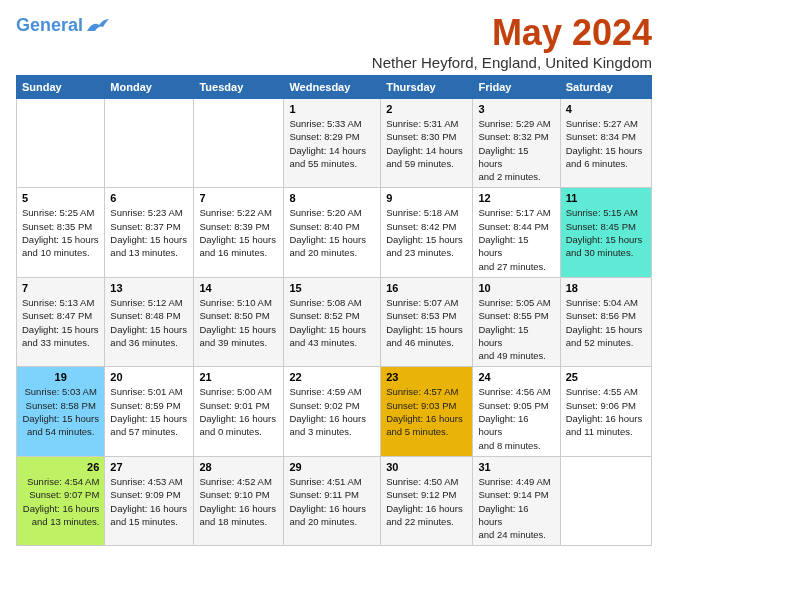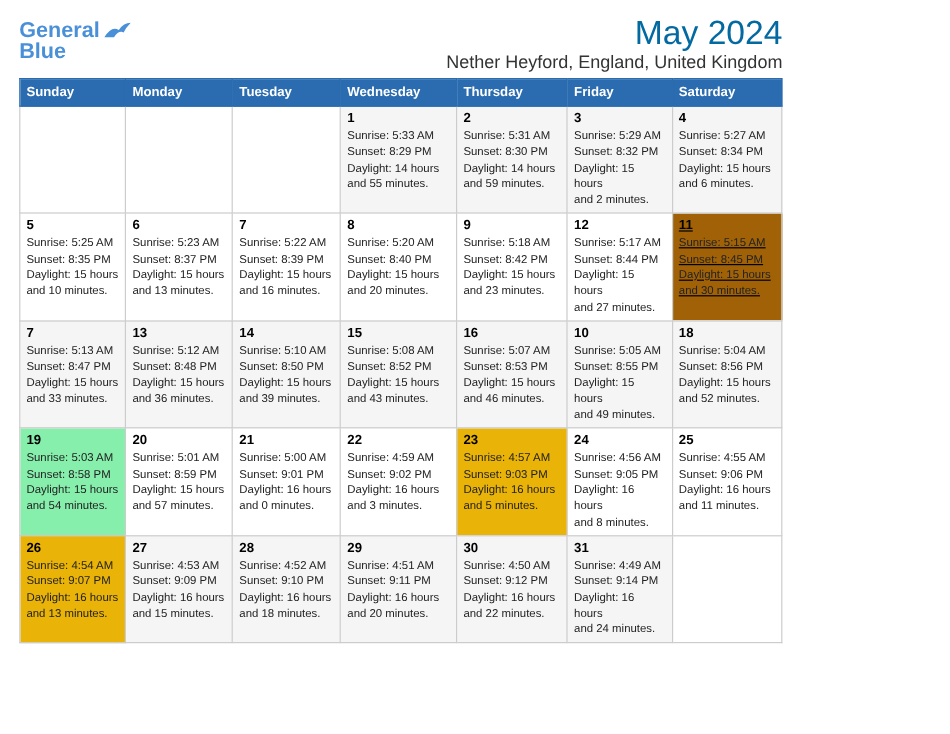--- a/index.html
+++ b/index.html
@@ -36,23 +36,23 @@
     }
     .logo-icon {
       width: 24px;
       height: 18px;
       margin-left: 2px;
     }
     .title-block {
       text-align: right;
     }
     .month-title {
-      font-size: 28px;
-      font-weight: normal;
-      color: #0369a1;
+      font-size: 36px;
+      font-weight: bold;
+      color: #c2410c;
     }
     .location {
       font-size: 15px;
       color: #333;
       font-weight: normal;
     }
     .calendar {
       width: 100%;
       border-collapse: collapse;
       font-size: 10px;
@@ -104,21 +104,20 @@
       <div>
         <div style="display:flex;align-items:center;">
           <span class="logo-text">
             <span>General</span>
           </span>
 
           <svg class="logo-icon" viewBox="0 0 24 18" xmlns="http://www.w3.org/2000/svg">
             <path d="M2 14 Q8 4 14 8 Q18 2 24 2 Q20 6 18 10 Q14 8 10 14 Z" fill="#4a90d9"></path>
           </svg>
         </div>
-        <div style="font-size:18px;font-weight:bold;color:#4a90d9;margin-top:-4px;">Blue</div>
       </div>
     </div>
     <div class="title-block">
       <div class="month-title">May 2024</div>
       <div class="location">Nether Heyford, England, United Kingdom</div>
     </div>
   </div>
 
   <table class="calendar">
     <thead>
@@ -172,21 +171,21 @@
             <div class="day-info">Sunrise: 5:20 AM<br>Sunset: 8:40 PM<br>Daylight: 15 hours<br>and 20 minutes.</div>
           </td>
           <td style="background: rgb(255, 255, 255);">
             <div class="day-num">9</div>
             <div class="day-info">Sunrise: 5:18 AM<br>Sunset: 8:42 PM<br>Daylight: 15 hours<br>and 23 minutes.</div>
           </td>
           <td style="background: rgb(255, 255, 255);">
             <div class="day-num">12</div>
             <div class="day-info">Sunrise: 5:17 AM<br>Sunset: 8:44 PM<br>Daylight: 15 hours<br>and 27 minutes.</div>
           </td>
-          <td style="background: #a16207; text-decoration: underline;">
+          <td style="background: #5eead4;">
             <div class="day-num">11</div>
             <div class="day-info">Sunrise: 5:15 AM<br>Sunset: 8:45 PM<br>Daylight: 15 hours<br>and 30 minutes.</div>
           </td>
         </tr>
         <tr>
           <td style="background: rgb(245, 245, 245);">
             <div class="day-num">7</div>
             <div class="day-info">Sunrise: 5:13 AM<br>Sunset: 8:47 PM<br>Daylight: 15 hours<br>and 33 minutes.</div>
           </td>
           <td style="background: rgb(245, 245, 245);">
@@ -208,21 +207,21 @@
           <td style="background: rgb(245, 245, 245);">
             <div class="day-num">10</div>
             <div class="day-info">Sunrise: 5:05 AM<br>Sunset: 8:55 PM<br>Daylight: 15 hours<br>and 49 minutes.</div>
           </td>
           <td style="background: rgb(245, 245, 245);">
             <div class="day-num">18</div>
             <div class="day-info">Sunrise: 5:04 AM<br>Sunset: 8:56 PM<br>Daylight: 15 hours<br>and 52 minutes.</div>
           </td>
         </tr>
         <tr>
-          <td style="background: #86efac;">
+          <td style="background: #7dd3fc; text-align: center;">
             <div class="day-num">19</div>
             <div class="day-info">Sunrise: 5:03 AM<br>Sunset: 8:58 PM<br>Daylight: 15 hours<br>and 54 minutes.</div>
           </td>
           <td style="background: rgb(255, 255, 255);">
             <div class="day-num">20</div>
             <div class="day-info">Sunrise: 5:01 AM<br>Sunset: 8:59 PM<br>Daylight: 15 hours<br>and 57 minutes.</div>
           </td>
           <td style="background: rgb(255, 255, 255);">
             <div class="day-num">21</div>
             <div class="day-info">Sunrise: 5:00 AM<br>Sunset: 9:01 PM<br>Daylight: 16 hours<br>and 0 minutes.</div>
@@ -238,21 +237,21 @@
           <td style="background: rgb(255, 255, 255);">
             <div class="day-num">24</div>
             <div class="day-info">Sunrise: 4:56 AM<br>Sunset: 9:05 PM<br>Daylight: 16 hours<br>and 8 minutes.</div>
           </td>
           <td style="background: rgb(255, 255, 255);">
             <div class="day-num">25</div>
             <div class="day-info">Sunrise: 4:55 AM<br>Sunset: 9:06 PM<br>Daylight: 16 hours<br>and 11 minutes.</div>
           </td>
         </tr>
         <tr>
-          <td style="background: #eab308;">
+          <td style="background: #bef264; text-align: right;">
             <div class="day-num">26</div>
             <div class="day-info">Sunrise: 4:54 AM<br>Sunset: 9:07 PM<br>Daylight: 16 hours<br>and 13 minutes.</div>
           </td>
           <td style="background: rgb(245, 245, 245);">
             <div class="day-num">27</div>
             <div class="day-info">Sunrise: 4:53 AM<br>Sunset: 9:09 PM<br>Daylight: 16 hours<br>and 15 minutes.</div>
           </td>
           <td style="background: rgb(245, 245, 245);">
             <div class="day-num">28</div>
             <div class="day-info">Sunrise: 4:52 AM<br>Sunset: 9:10 PM<br>Daylight: 16 hours<br>and 18 minutes.</div>

